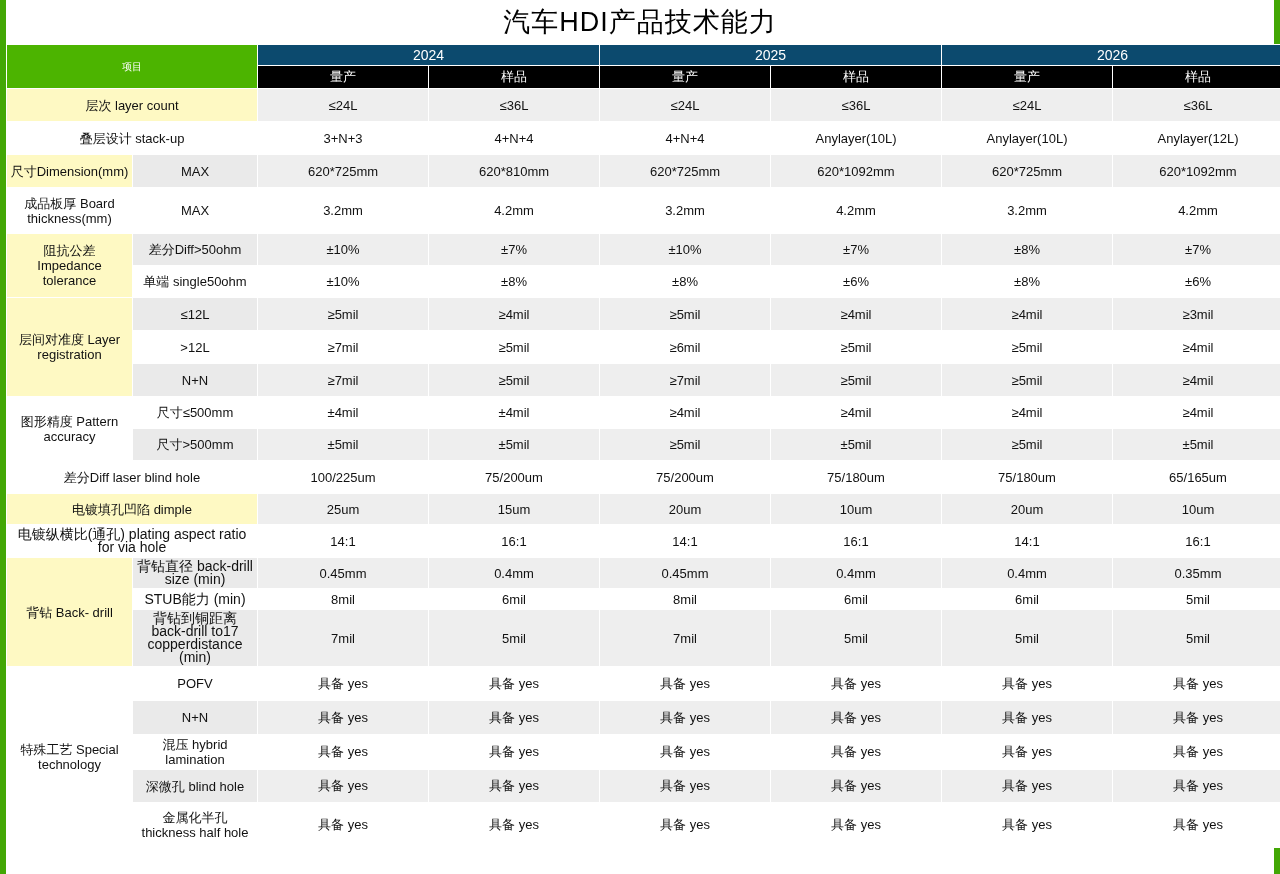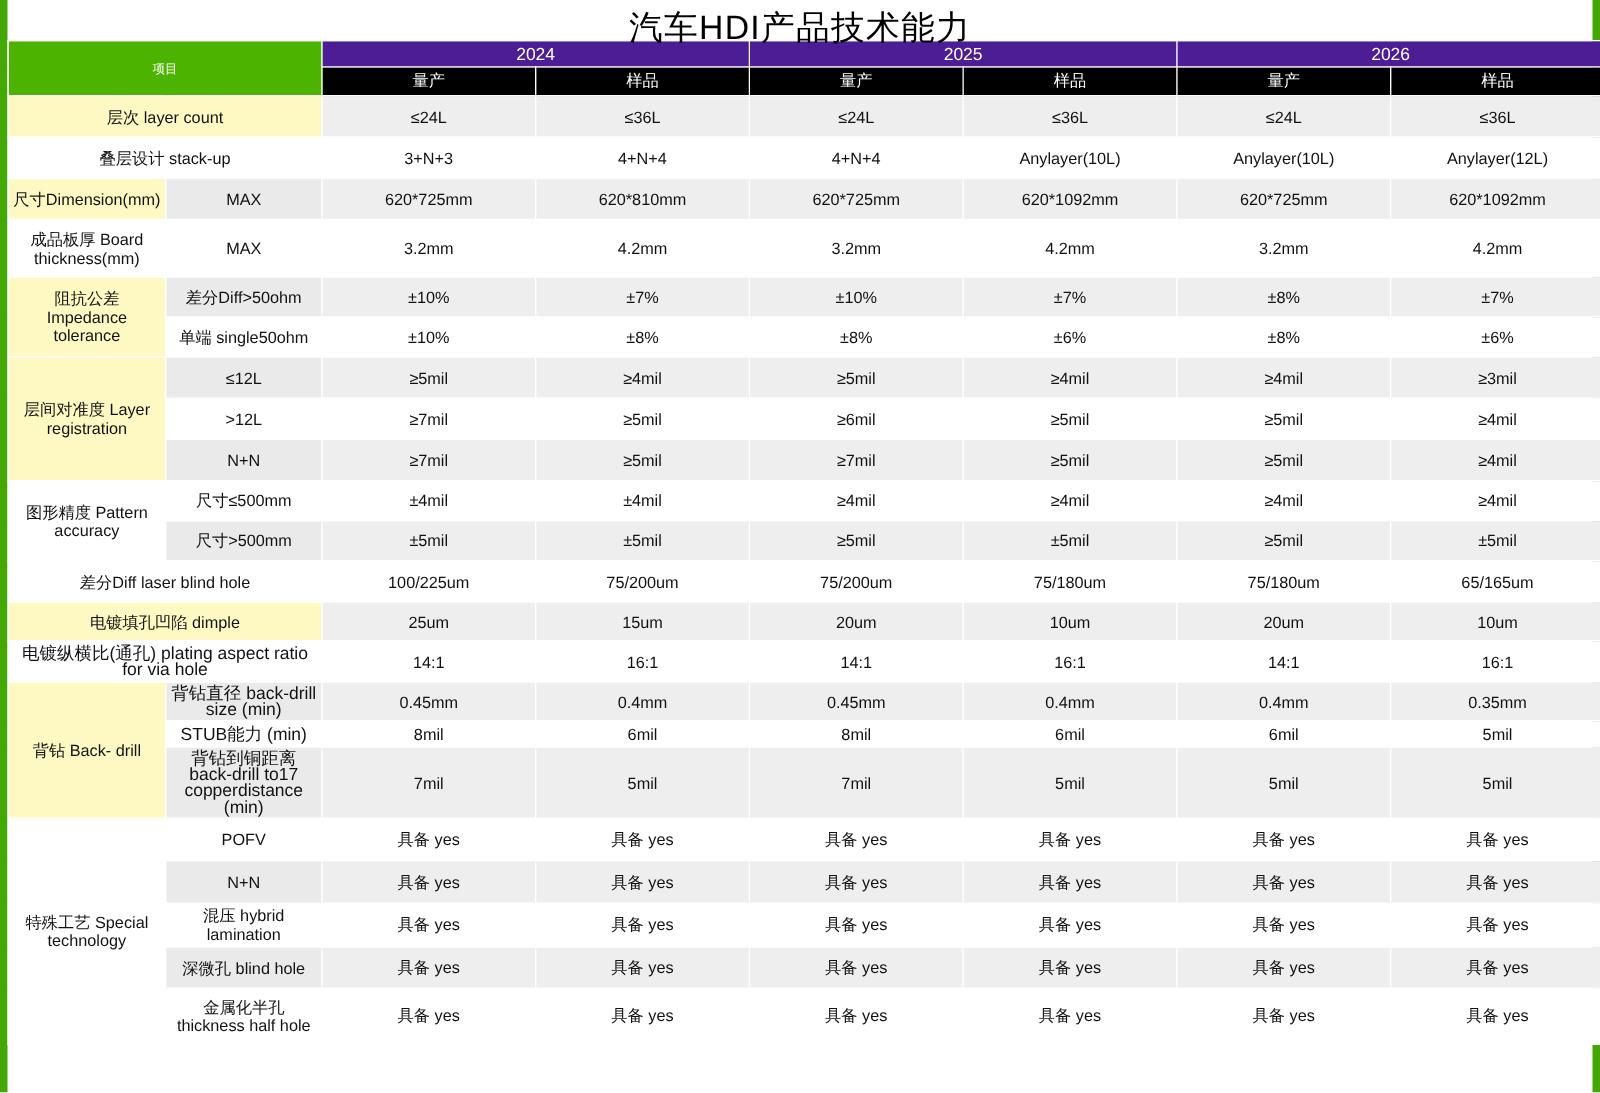--- a/index.html
+++ b/index.html
@@ -20,21 +20,21 @@
     height: 874px;
     box-sizing: border-box;
     border-left: 6px solid #43a705;
     border-right: 6px solid #43a705;
     background: #ffffff;
   }
   .title {
     text-align: center;
     font-size: 27px;
     line-height: 44px;
-    height: 32px;
+    height: 44px;
     font-weight: normal;
     color: #000;
     letter-spacing: 1px;
   }
   table.cap {
     border-collapse: collapse;
     width: 1268px;
     table-layout: fixed;
     font-size: 12.5px;
   }
@@ -46,21 +46,21 @@
     font-weight: normal;
     box-sizing: border-box;
   }
   
   .hdr-item {
     background: #4CB400;
     color: #ffffff;
     font-size: 10px;
   }
   .hdr-year {
-    background: #4c1d95;
+    background: #0c4a6e;
     color: #ffffff;
     font-size: 14px;
   }
   .hdr-sub {
     background: #000000;
     color: #ffffff;
     font-size: 13px;
     font-weight: bold;
   }
   

